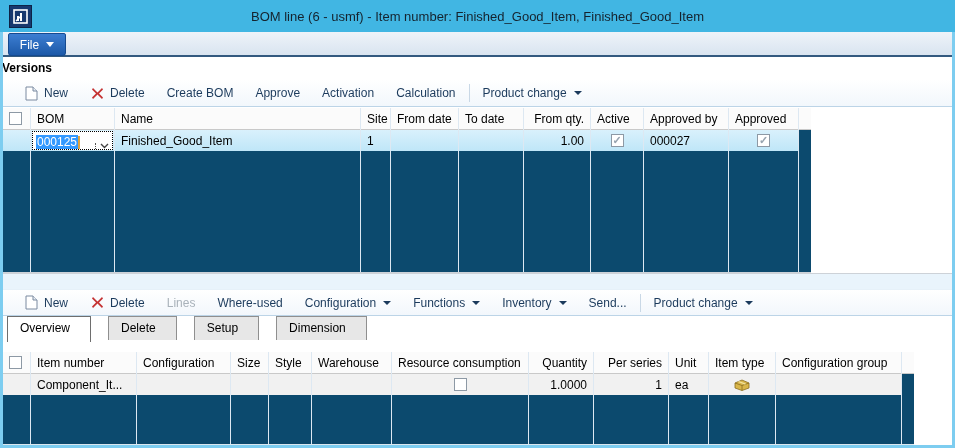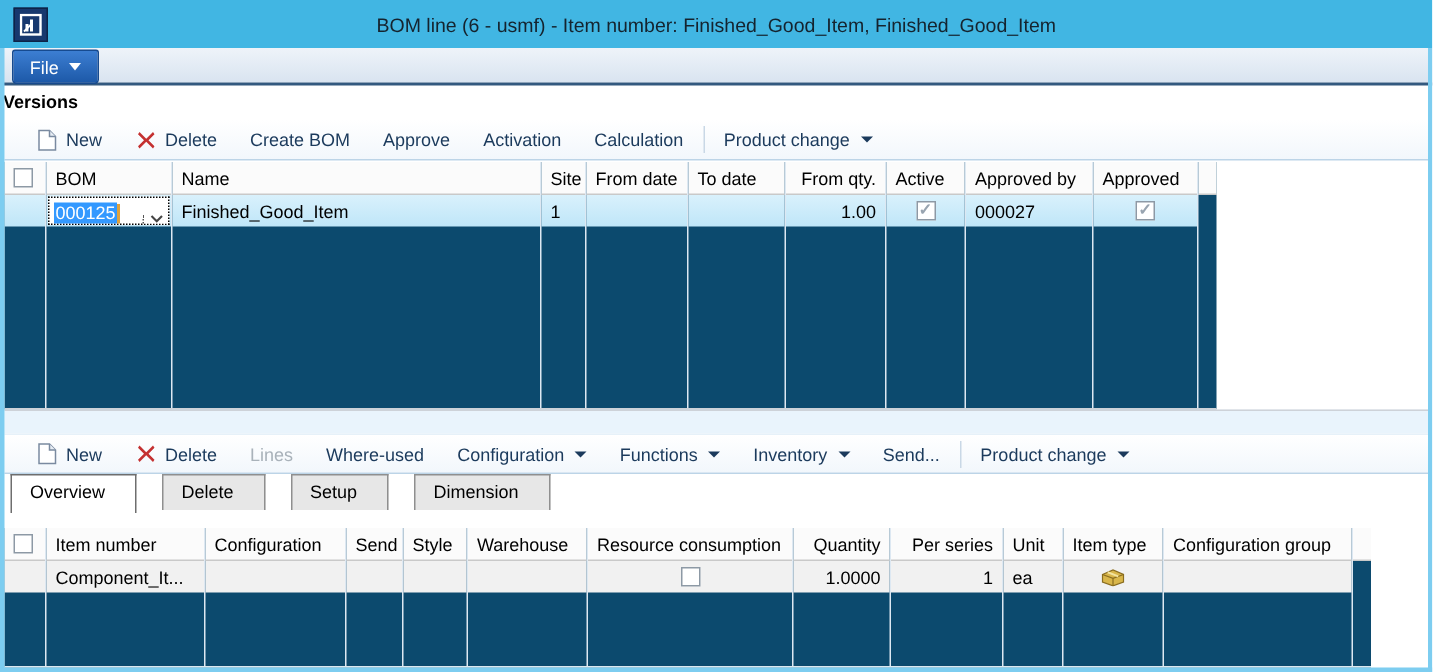--- a/index.html
+++ b/index.html
@@ -283,21 +283,21 @@
     </div>
     <div class="vcol g2c0 gray-row">
       <div class="hcell">Item number</div>
       <div class="dcell">Component_It...</div>
     </div>
     <div class="vcol g2c1 gray-row">
       <div class="hcell">Configuration</div>
       <div class="dcell"></div>
     </div>
     <div class="vcol g2c2 gray-row">
-      <div class="hcell">Send</div>
+      <div class="hcell">Size</div>
       <div class="dcell"></div>
     </div>
     <div class="vcol g2c4 gray-row">
       <div class="hcell">Style</div>
       <div class="dcell"></div>
     </div>
     <div class="vcol g2c5 gray-row">
       <div class="hcell">Warehouse</div>
       <div class="dcell"></div>
     </div>

